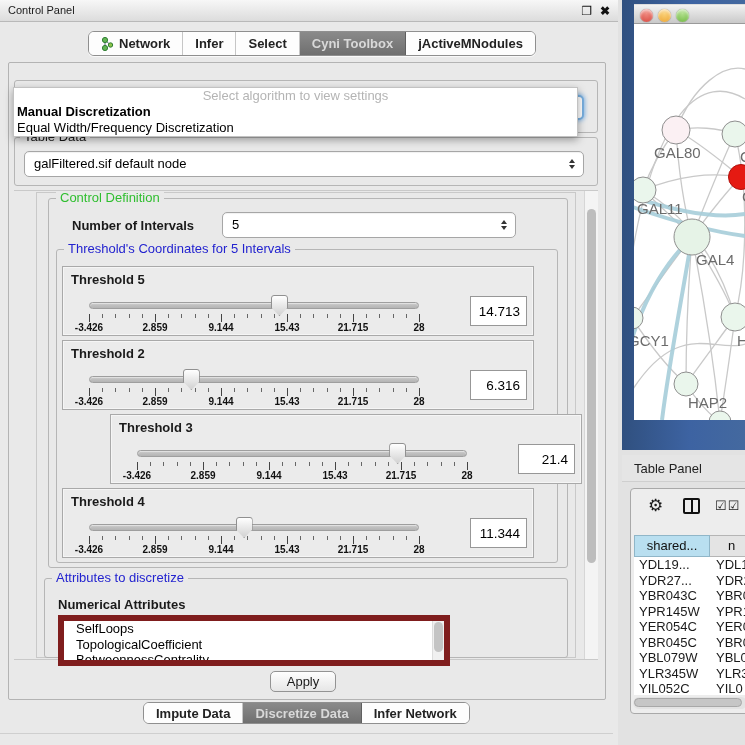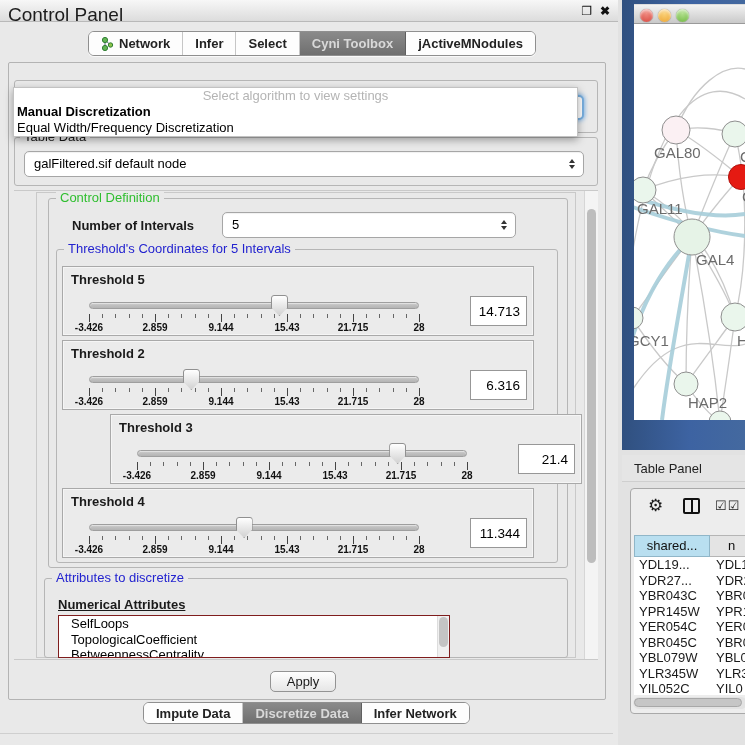--- a/index.html
+++ b/index.html
@@ -3,21 +3,21 @@
 <meta charset="utf-8">
 <style>
   * { margin:0; padding:0; box-sizing:border-box; }
   html,body { width:745px; height:745px; }
   body { font-family:"Liberation Sans", sans-serif; background:#e2e2e2; position:relative; overflow:hidden; font-size:13px; color:#1a1a1a; }
   .abs { position:absolute; }
 
   
   #left-panel { left:0; top:0; width:618px; height:745px; background:#e9e9e9; }
   #titlebar { left:0; top:0; width:618px; height:22px; background:linear-gradient(#f7f7f7,#dcdcdc); border-bottom:1px solid #b9b9b9; }
-  #titlebar .t { position:absolute; left:8px; top:4px; font-size:19px; color:#1c1c1c; }
+  #titlebar .t { position:absolute; left:8px; top:4px; font-size:11px; color:#1c1c1c; }
   .win-ic { position:absolute; top:4px; font-size:12px; color:#111; cursor:default; }
 
   
   #top-tabs { left:88px; top:31px; height:25px; display:flex; border:1px solid #8f8f8f; border-radius:6px; background:#fff; overflow:hidden; box-shadow:0 1px 1px rgba(255,255,255,.8); }
   .seg { display:flex; align-items:center; gap:5px; padding:0 12px; font-size:13px; font-weight:600; color:#222; border-right:1px solid #c6c6c6; background:#fdfdfd; white-space:nowrap; }
   .seg:last-child { border-right:none; }
   .seg.sel { background:linear-gradient(#8a8a8a,#6f6f6f); color:#d9d9d9; border-right:1px solid #5f5f5f; }
 
   #outer-panel { left:8px; top:62px; width:598px; height:638px; background:#e9e9e9; border:1px solid #b3b3b3; border-radius:2px; }
 
@@ -59,21 +59,21 @@
   .track { position:absolute; left:0; right:0; top:1px; height:7px; border-radius:4px; background:linear-gradient(#c9c9c9,#b4b4b4); border:1px solid #9e9e9e; box-shadow:inset 0 1px 1px rgba(255,255,255,.5); }
   .handle { position:absolute; top:-6px; width:17px; height:21px; background:linear-gradient(#ffffff,#d2d2d2); border:1px solid #909090; clip-path:polygon(0 0,100% 0,100% 58%,50% 100%,0 58%); border-radius:3px; z-index:2; }
   .tickrow { position:absolute; left:26px; top:47px; width:330px; height:8px; }
   .tick { position:absolute; top:0; width:1px; height:4px; background:#666; }
   .tick.major { height:8px; background:#444; }
   .ticklabels { position:absolute; left:26px; top:55px; width:330px; height:12px; }
   .ticklab { position:absolute; transform:translateX(-50%); font-size:10px; font-weight:bold; color:#111; white-space:nowrap; }
   .th-val { position:absolute; right:6px; top:29px; width:57px; height:30px; border:1px solid #979797; background:#fff; font-family:"Liberation Sans",sans-serif; font-size:13.5px; text-align:right; padding-right:6px; color:#000; }
 
   
-  #attr-list { left:58px; top:615px; width:392px; height:43px; background:#fff; border:1px solid #7f1d1d; overflow:hidden; }
+  #attr-list { left:58px; top:615px; width:392px; height:51px; background:#fff; border:6px solid #7f1d1d; overflow:hidden; }
   .attr-item { font-size:13px; line-height:15.5px; padding-left:12px; color:#000; white-space:nowrap; }
   #attr-scroll { position:absolute; right:0; top:0; width:12px; height:41px; background:#f0f0f0; border-left:1px solid #ddd; }
   #attr-scroll .thumb { position:absolute; left:1px; top:1px; width:9px; height:30px; background:#c4c4c4; border-radius:5px; }
 
   #apply-btn { left:270px; top:671px; width:66px; height:21px; background:linear-gradient(#fefefe,#e6e6e6); border:1px solid #939393; border-radius:5px; font-size:13px; text-align:center; line-height:19px; }
 
   #bottom-tabs { left:143px; top:702px; height:22px; display:flex; border:1px solid #8f8f8f; border-radius:6px; background:#fff; overflow:hidden; }
   #bottom-line { left:0; top:733px; width:613px; height:1px; background:#cfcfcf; }
 
   
@@ -358,21 +358,21 @@
         <span class="ticklab" style="left: 40%;">9.144</span>
         <span class="ticklab" style="left: 60%;">15.43</span>
         <span class="ticklab" style="left: 80%;">21.715</span>
         <span class="ticklab" style="left: 100%;">28</span>
       </div>
     <input class="th-val" value="11.344" style="">
   </div>
 
   <div class="group" style="left:44px; top:578px; width:524px; height:80px;"></div>
   <span class="group-label g-blue" style="left:52px; top:571px;">Attributes to discretize</span>
-  <span class="abs" style="left:58px; top:597px; font-weight:bold;text-decoration:underline;">Numerical Attributes</span>
+  <span class="abs" style="left:58px; top:597px; font-weight:bold;">Numerical Attributes</span>
   <div id="attr-list" class="abs">
 
   <div class="attr-item">SelfLoops</div>
       <div class="attr-item">TopologicalCoefficient</div>
       <div class="attr-item">BetweennessCentrality</div>
       <div id="attr-scroll">
         <div class="thumb"></div>
       </div>
     </div>
 

